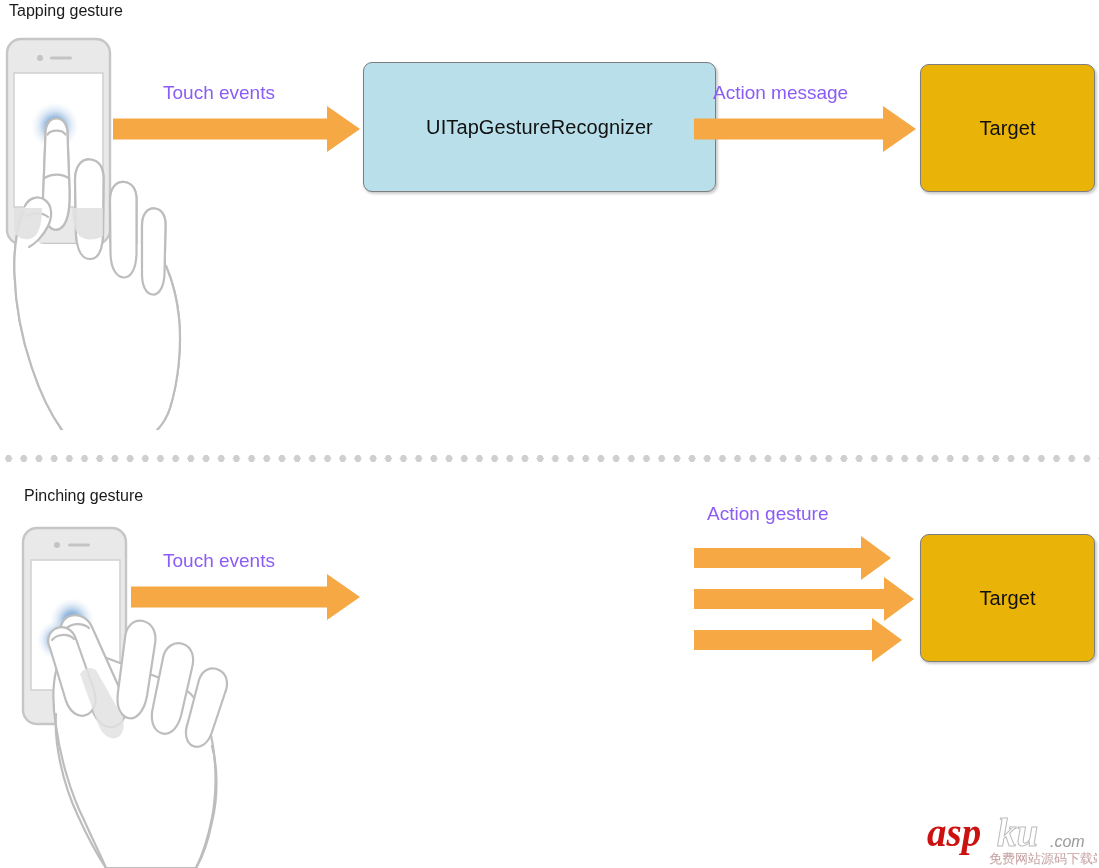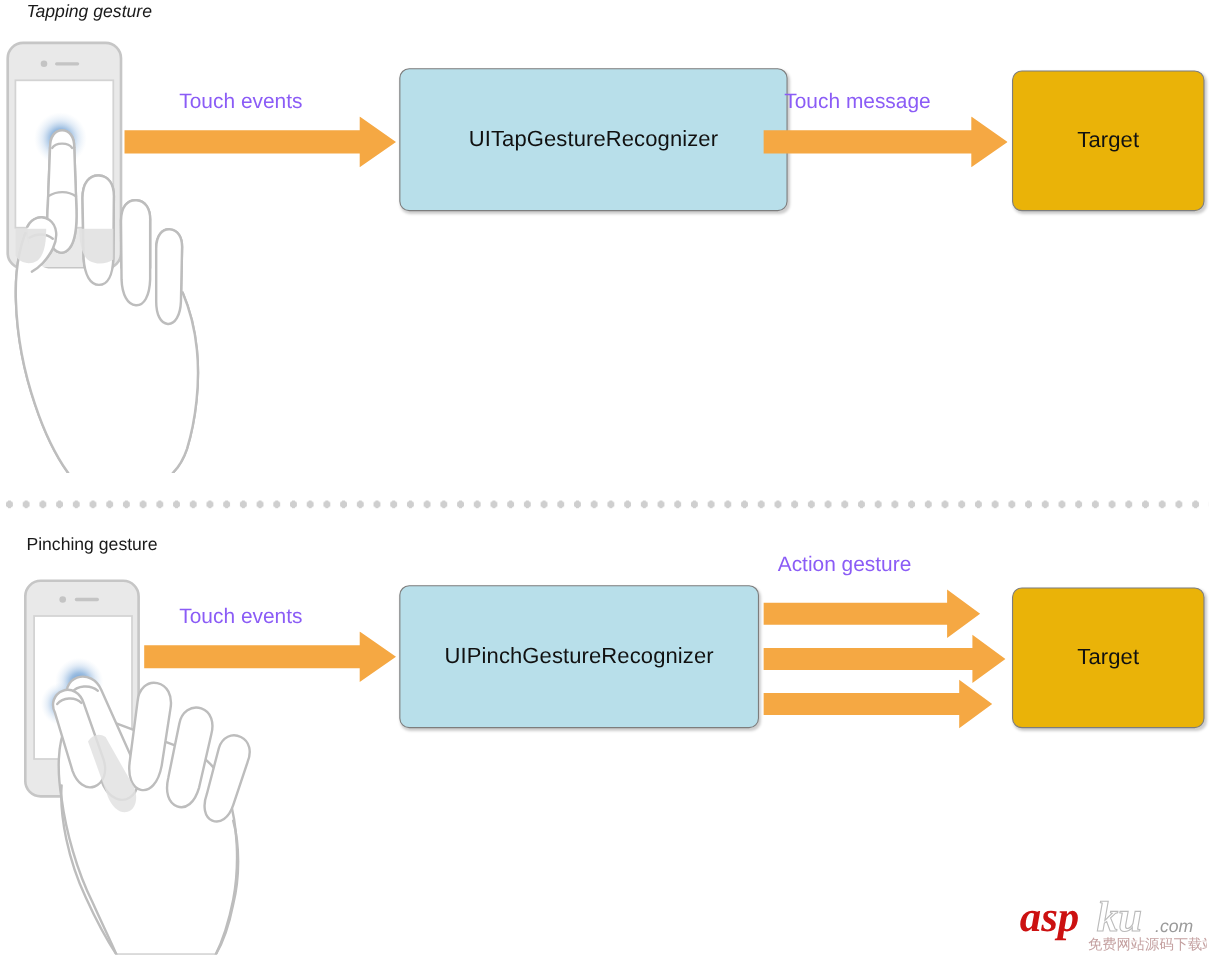--- a/index.html
+++ b/index.html
@@ -70,21 +70,21 @@
   .watermark {
     line-height: 0;
     user-select: none;
   }
 </style>
 </head>
 <body>
 
 <div class="stage">
 
-  <div class="abs" style="left:24px; top:2px;font-style:italic;">Tapping gesture</div>
+  <div class="abs" style="left:9px; top:2px;">Tapping gesture</div>
 
   <div class="abs device-wrap" style="left:0px; top:30px;">
     <svg width="200" height="400" viewBox="0 0 200 400" xmlns="http://www.w3.org/2000/svg">
       <defs>
         <radialGradient id="glowTap" cx="50%" cy="50%" r="50%">
           <stop offset="0%" stop-color="#3f7fc4" stop-opacity="0.85"></stop>
           <stop offset="38%" stop-color="#5b93ce" stop-opacity="0.62"></stop>
           <stop offset="68%" stop-color="#9bbde2" stop-opacity="0.30"></stop>
           <stop offset="100%" stop-color="#c9dcf0" stop-opacity="0"></stop>
         </radialGradient>
@@ -168,21 +168,21 @@
   <div class="abs" style="left:113px; top:106px;">
     <svg class="arrow" width="247" height="46" viewBox="0 0 247 46" xmlns="http://www.w3.org/2000/svg">
       <path d="M0,12.5 L214,12.5 L214,0 L247,23 L214,46 L214,33.5 L0,33.5 Z" fill="#f5a843"></path>
     </svg>
   </div>
 
   <div class="abs box recognizer" style="left:363px; top:62px; width:353px; height:130px;">
     <span class="box-label">UITapGestureRecognizer</span>
   </div>
 
-  <div class="abs flow-label" style="left:713px; top:82px;">Touch message</div>
+  <div class="abs flow-label" style="left:713px; top:82px;">Action message</div>
 
   <div class="abs" style="left:694px; top:106px;">
     <svg class="arrow" width="222" height="46" viewBox="0 0 222 46" xmlns="http://www.w3.org/2000/svg">
       <path d="M0,12.5 L189,12.5 L189,0 L222,23 L189,46 L189,33.5 L0,33.5 Z" fill="#f5a843"></path>
     </svg>
   </div>
 
   <div class="abs box target" style="left:920px; top:64px; width:175px; height:128px;">
     <span class="box-label">Target</span>
   </div>
@@ -255,23 +255,20 @@
   </div>
 
   <div class="abs flow-label" style="left:163px; top:550px;">Touch events</div>
 
   <div class="abs" style="left:131px; top:574px;">
     <svg class="arrow" width="229" height="46" viewBox="0 0 229 46" xmlns="http://www.w3.org/2000/svg">
       <path d="M0,12.5 L196,12.5 L196,0 L229,23 L196,46 L196,33.5 L0,33.5 Z" fill="#f5a843"></path>
     </svg>
   </div>
 
-  <div class="abs box recognizer" style="left:363px; top:532px; width:327px; height:130px;">
-    <span class="box-label">UIPinchGestureRecognizer</span>
-  </div>
 
   <div class="abs flow-label" style="left:707px; top:503px;">Action gesture</div>
 
   <div class="abs" style="left:694px; top:534px;">
     <svg class="arrow" width="225" height="130" viewBox="0 0 225 130" xmlns="http://www.w3.org/2000/svg">
 
       <g>
         <path d="M0,14 L167,14 L167,2 L197,24 L167,46 L167,34 L0,34 Z" fill="#f5a843"></path>
       </g>
 

